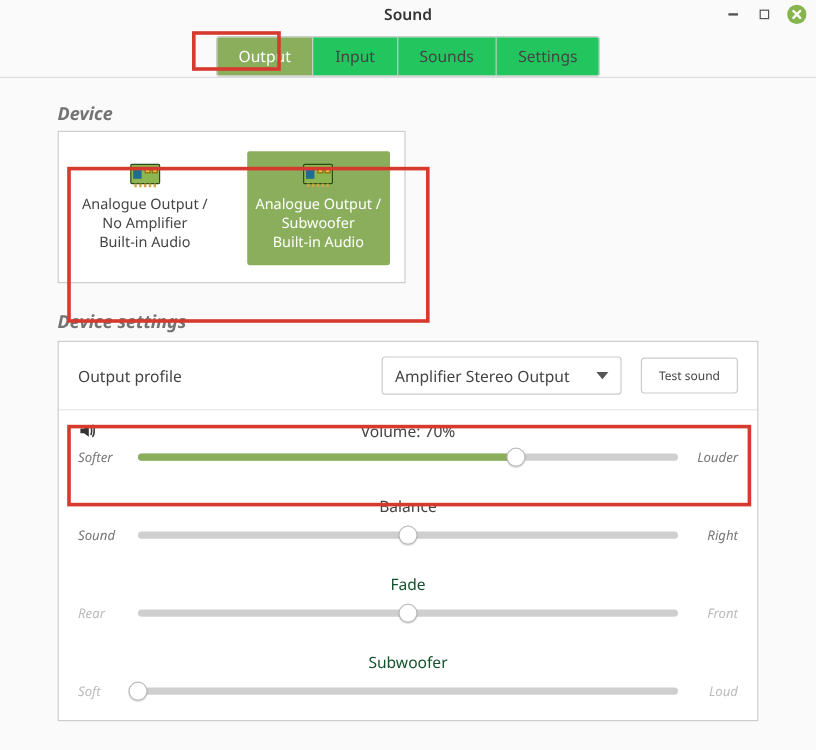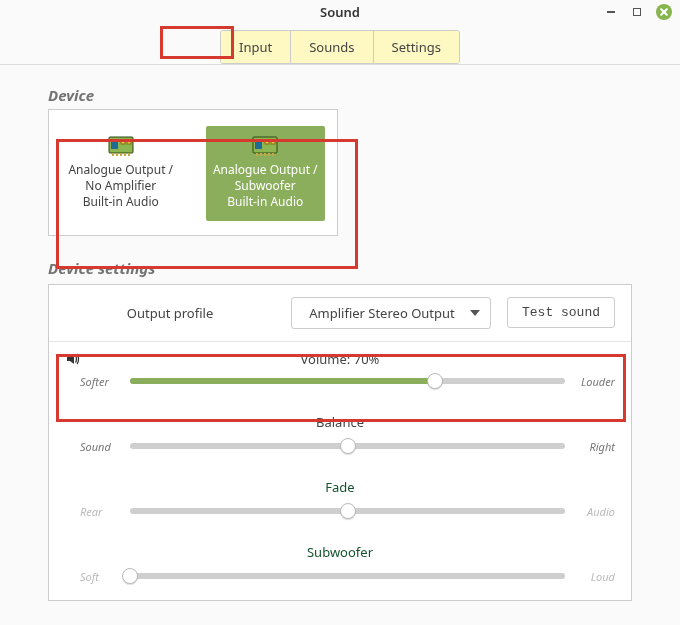--- a/index.html
+++ b/index.html
@@ -53,21 +53,21 @@
     border-radius:3px;
     overflow:hidden;
     background:#f7f7f7;
   }
   .tab {
     padding: 7px 18px;
     font-size: 13px;
     color:#444;
     border-right:1px solid #ccc;
     cursor:pointer;
-    background:#fef9c3;
+    background:#22c55e;
   }
   .tab:last-child { border-right:none; }
   .tab.active {
     background:#8aae5b;
     color:#fff;
   }
   .highlight-output {
     position:absolute;
     pointer-events:none;
     border:3px solid #d63a2e;
@@ -113,21 +113,20 @@
   .settings-box {
     border:1px solid #ccc;
     background:#fff;
     margin-top:6px;
   }
   .row {
     display:flex;
     align-items:center;
     padding:12px 16px;
     gap:16px;
-    text-align:center;
   }
   .row.profile { border-bottom:1px solid #e5e5e5; }
   .profile-label { flex:1; font-size:13px; color:#444; }
   .combo {
     width:200px;
     border:1px solid #ccc;
     border-radius:3px;
     padding:6px 28px 6px 10px;
     font-size:13px;
     position:relative;
@@ -136,29 +135,28 @@
   }
   .combo .chev {
     position:absolute; right:10px; top:50%; transform:translateY(-50%);
     width:0;height:0;border-left:5px solid transparent;border-right:5px solid transparent;border-top:6px solid #555;
   }
   .btn {
     border:1px solid #ccc;
     background:#fff;
     border-radius:3px;
     padding:7px 14px;
-    font-size:13px;
+    font-size:10px;
     cursor:pointer;
-    font-family:Liberation Mono, monospace;
   }
 
   .slider-block { padding: 8px 16px 16px 16px; position:relative; }
   .slider-block .title { text-align:center; font-size:13px; margin-bottom:8px; color:#444; }
   .slider-block.muted .title { color:#14532d; }
-  .slider-row { display:flex; align-items:center; gap:10px;margin-left:15px; }
+  .slider-row { display:flex; align-items:center; gap:10px; }
   .edge-label { font-size:11px; color:#777; font-style:italic; width:40px; }
   .edge-label.right { text-align:right; }
   .slider-block.muted .edge-label { color:#bbb; }
   .track {
     flex:1; height:6px; border-radius:3px; position:relative;
     background:#cfcfcf;
   }
   .track .fill {
     position:absolute; left:0; top:0; bottom:0; border-radius:3px;
     background:#8aae5b;
@@ -191,20 +189,21 @@
   <span>Sound</span>
   <div class="controls">
     <div class="winbtn min"></div>
     <div class="winbtn max"></div>
     <div class="winbtn close"></div>
   </div>
 </div>
 
 <div class="tabbar" style="position:relative;">
   <div class="tabgroup">
+    <div class="tab active">Output</div>
     <div class="tab">Input</div>
     <div class="tab">Sounds</div>
     <div class="tab">Settings</div>
   </div>
 </div>
 <div class="highlight-output"></div>
 
 <div class="pane" style="position:relative;">
   <div class="section-label">Device</div>
   <div class="device-panel">
@@ -292,21 +291,21 @@
       </div>
     </div>
 
     <div class="slider-block muted">
       <div class="title">Fade</div>
       <div class="slider-row">
         <div class="edge-label">Rear</div>
         <div class="track">
           <div class="thumb" style="left:50%"></div>
         </div>
-        <div class="edge-label right">Audio</div>
+        <div class="edge-label right">Front</div>
       </div>
     </div>
 
     <div class="slider-block muted">
       <div class="title">Subwoofer</div>
       <div class="slider-row">
         <div class="edge-label">Soft</div>
         <div class="track">
           <div class="thumb" style="left:0%"></div>
         </div>

